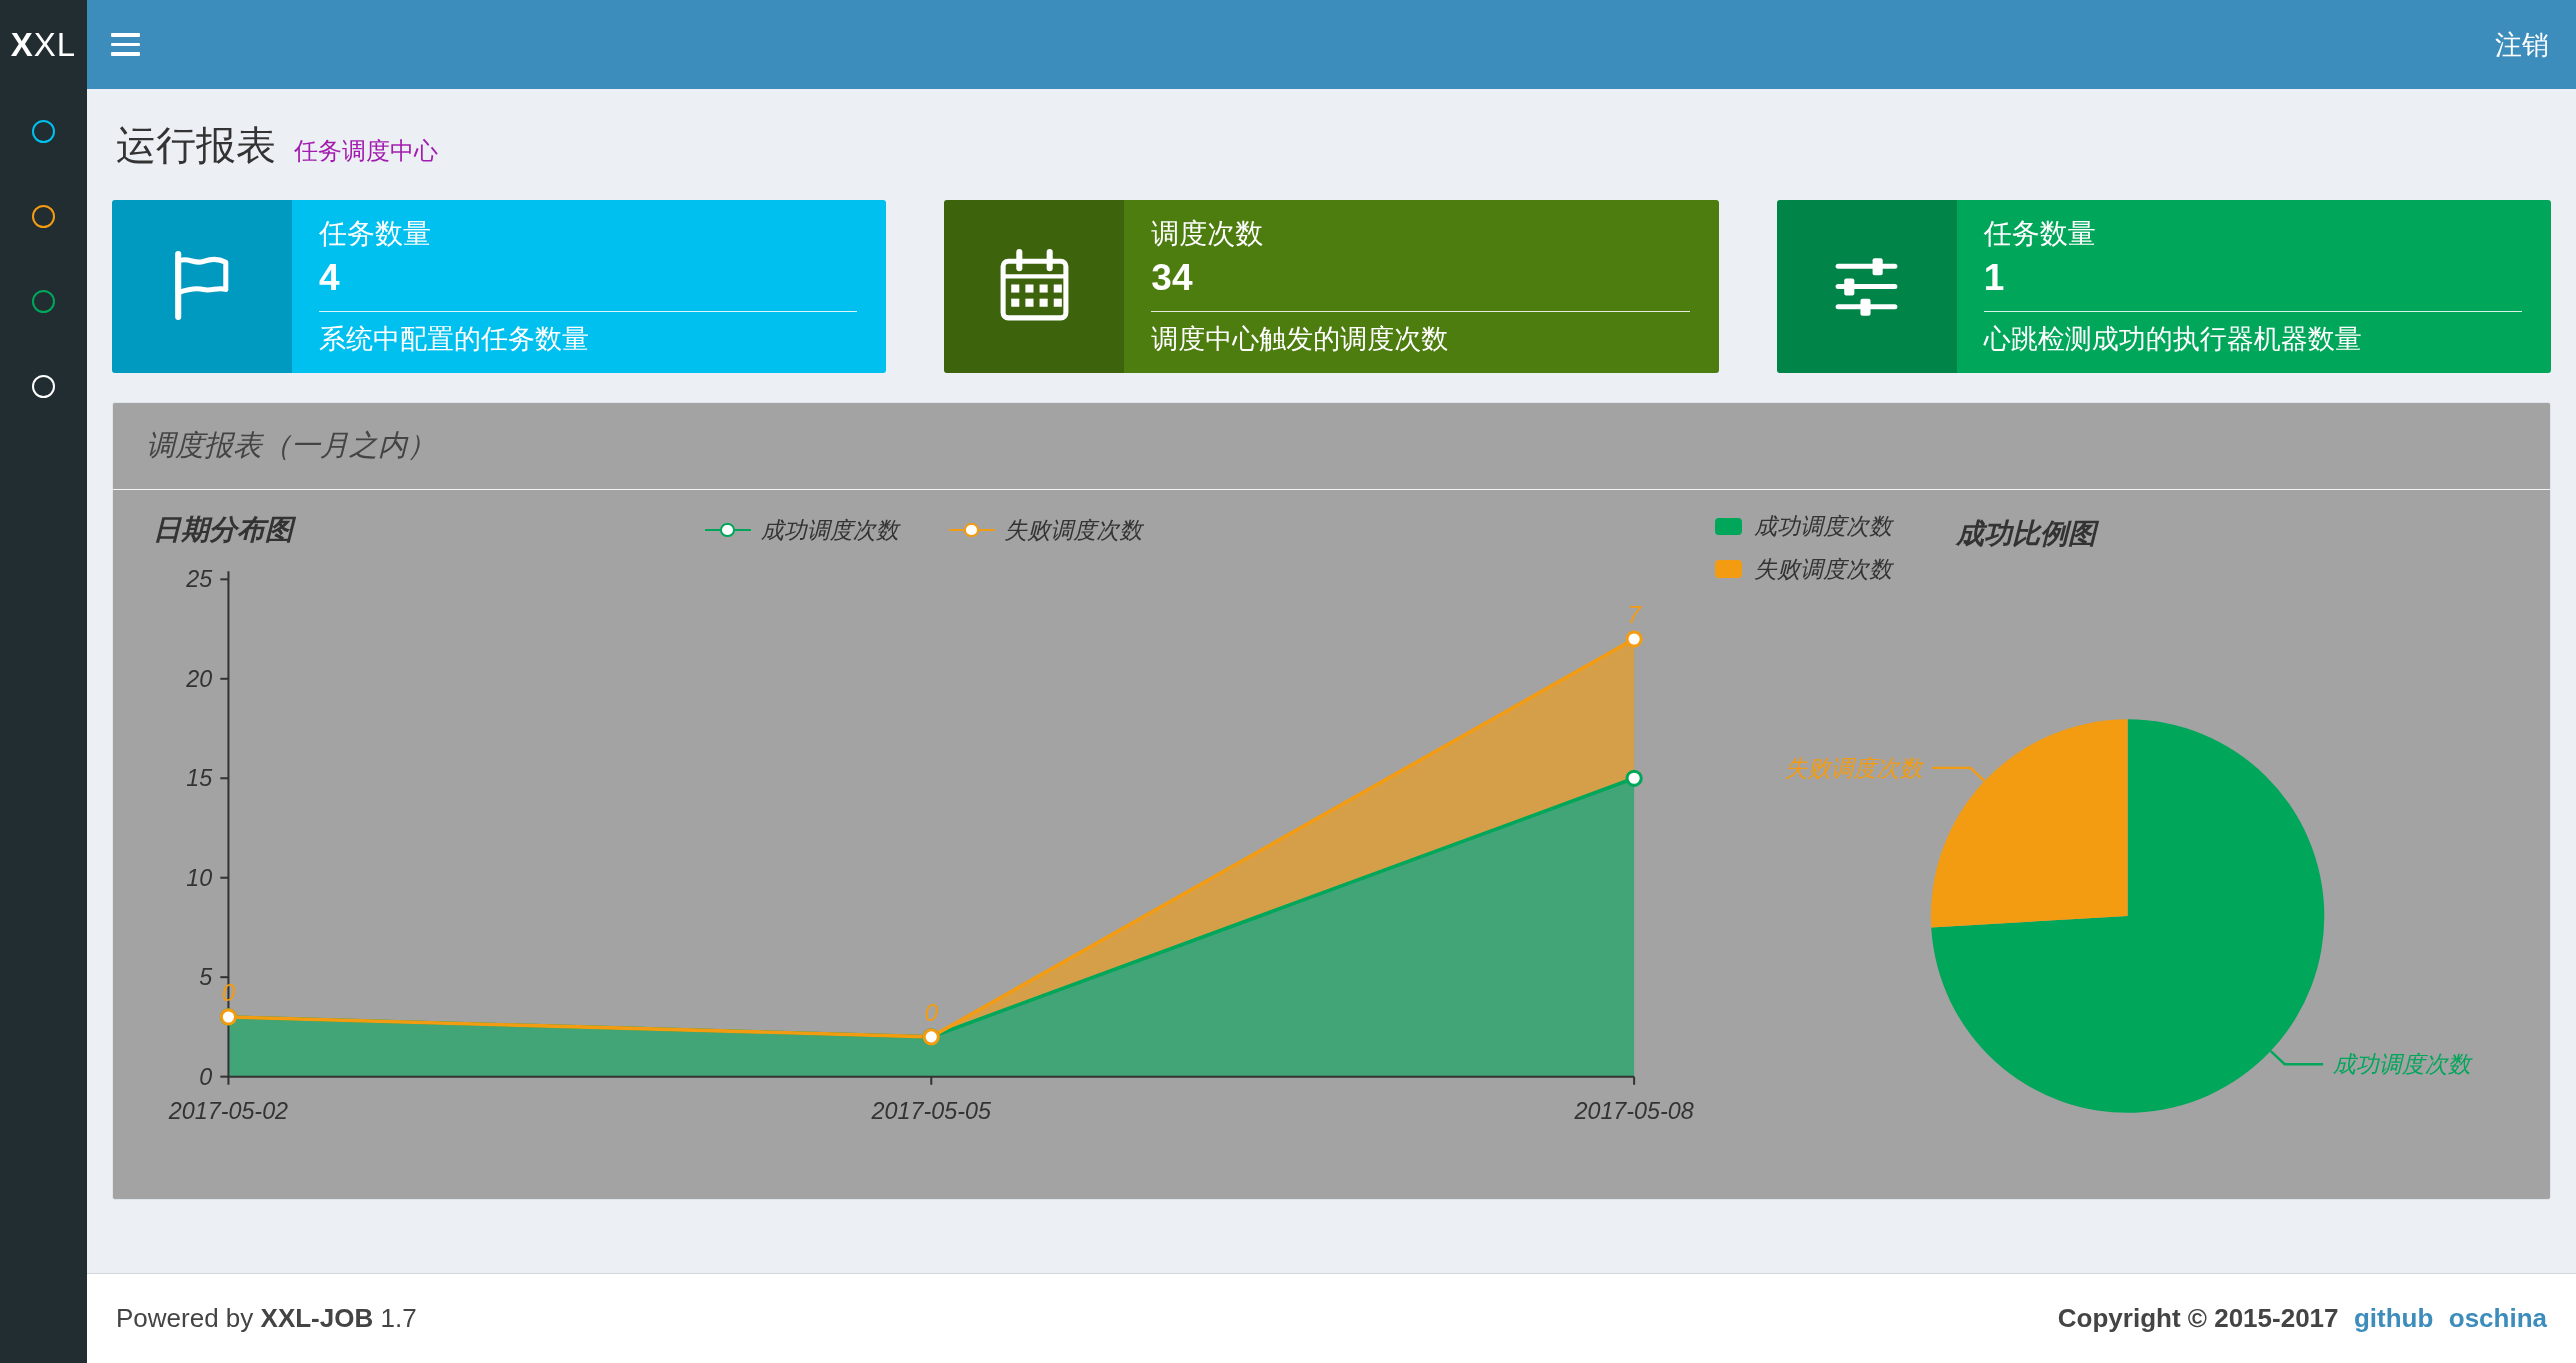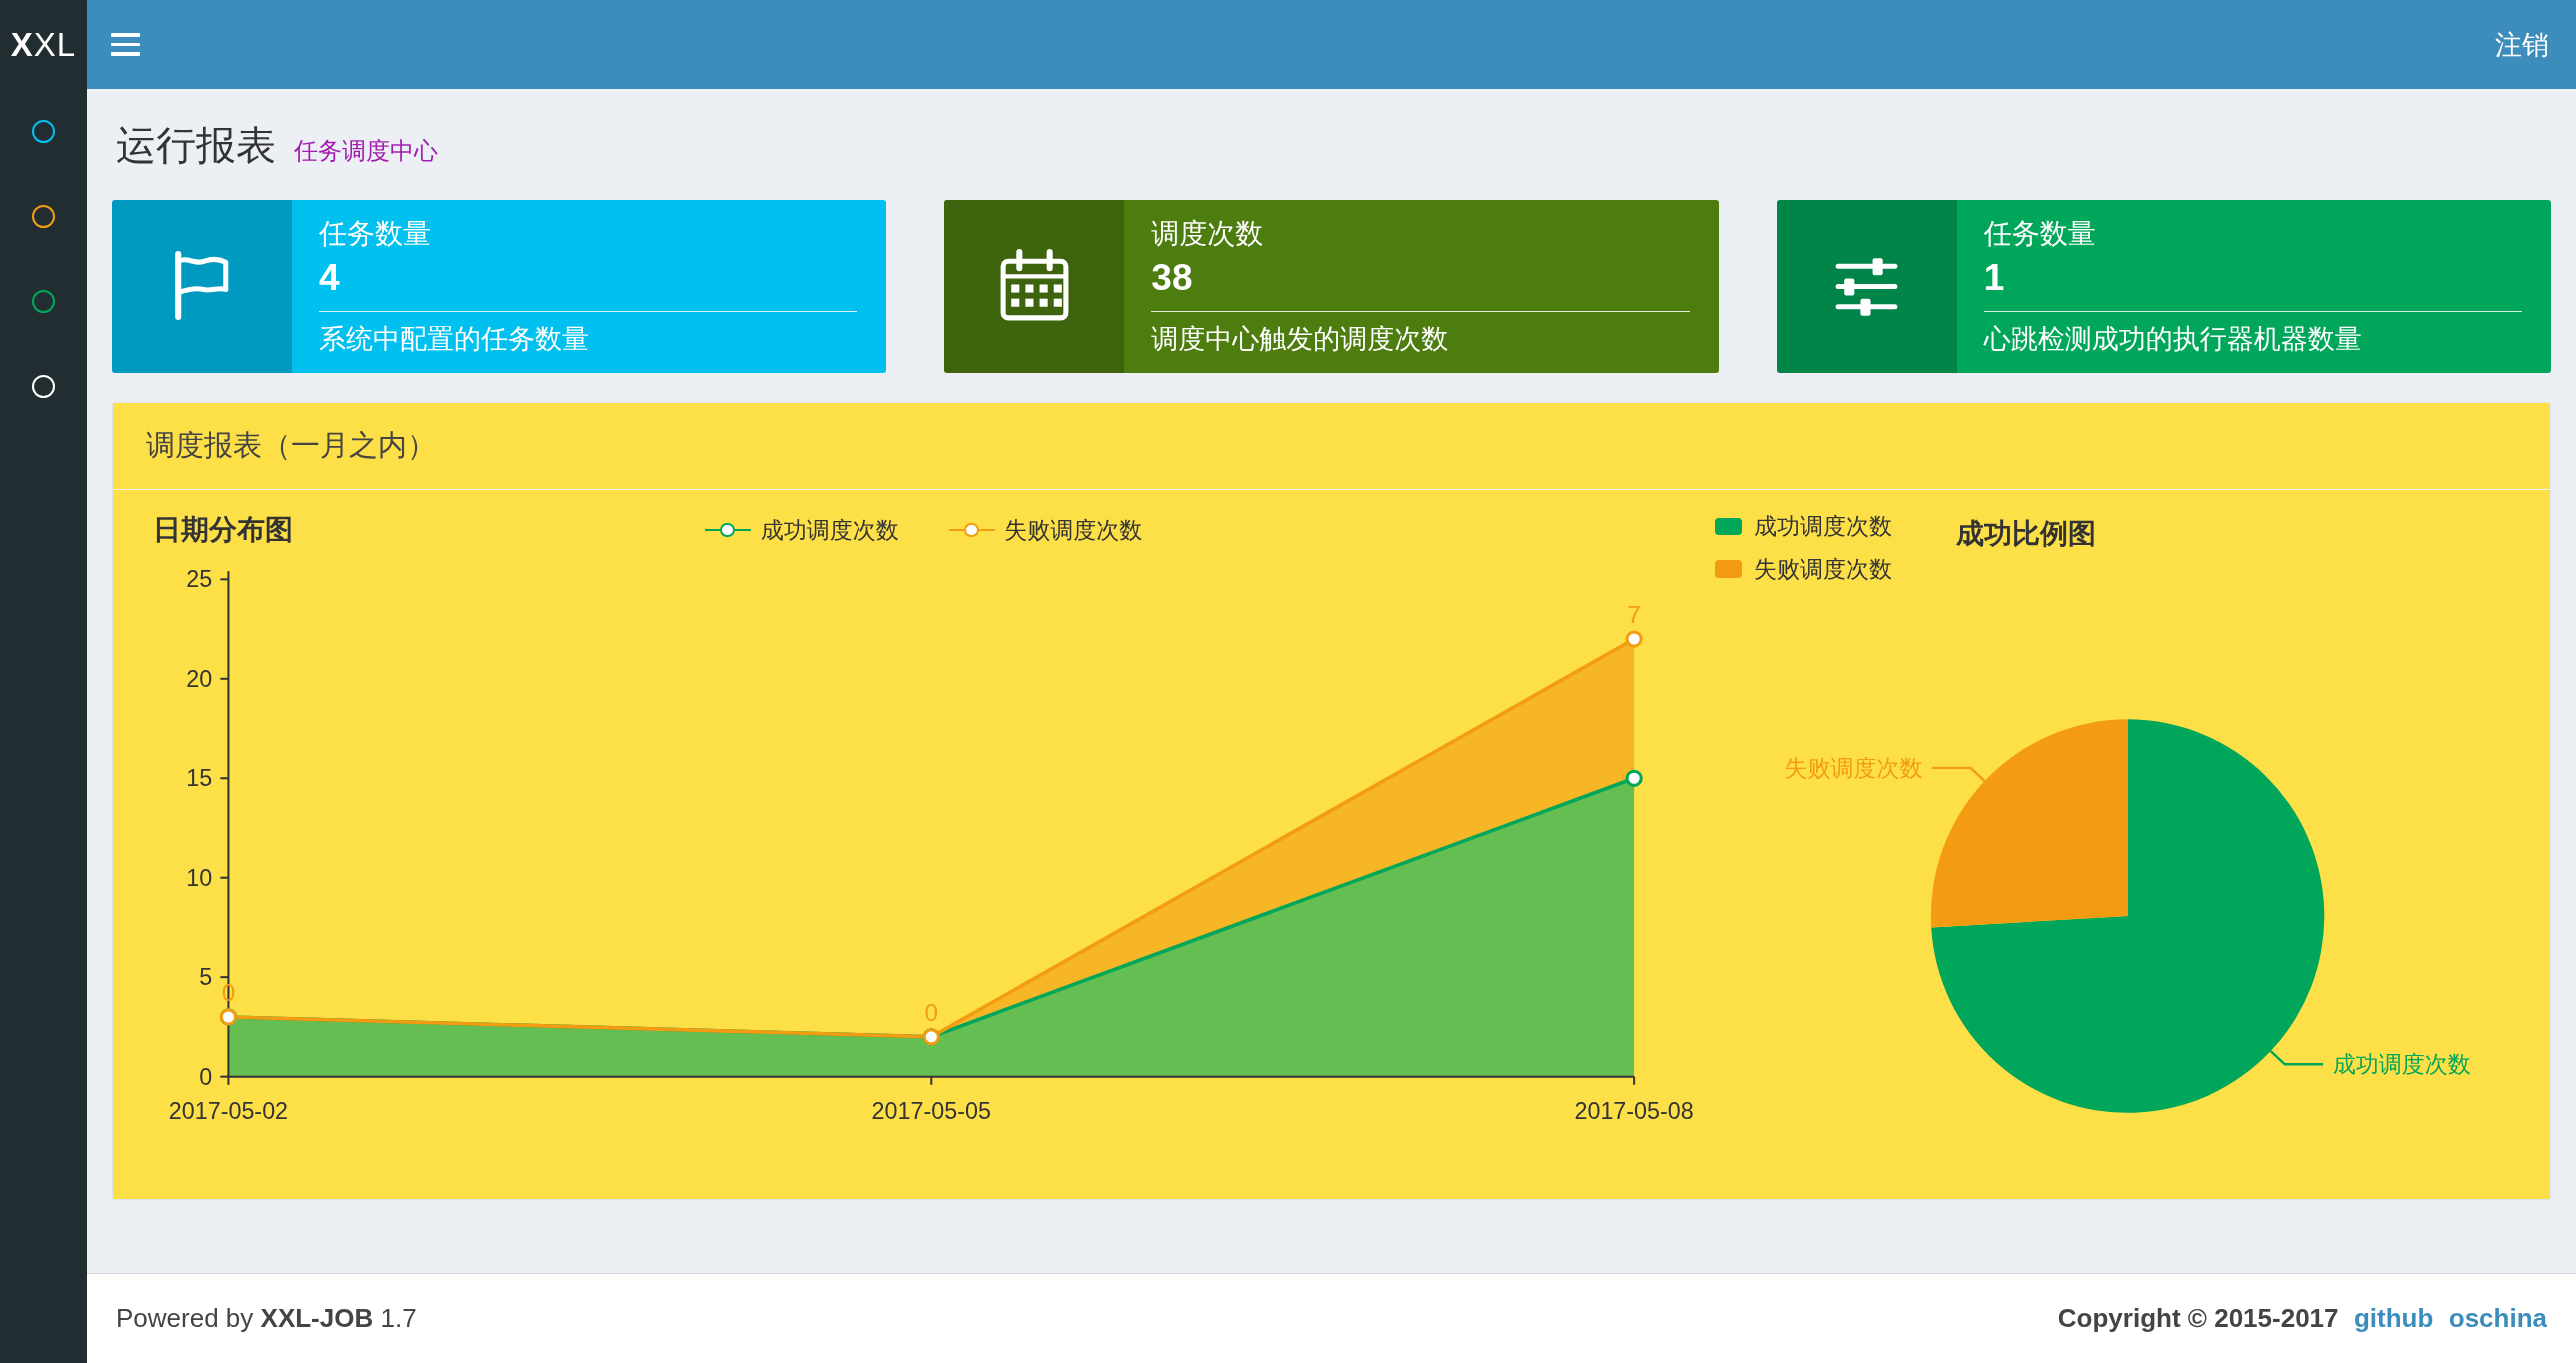--- a/index.html
+++ b/index.html
@@ -25,21 +25,21 @@
 
   .boxes{display:flex;gap:58px;margin:21px 25px 0 25px;}
   .info-box{flex:1;height:173px;display:flex;color:#fff;border-radius:3px;overflow:hidden;}
   .icon-area{width:180px;background:rgba(0,0,0,0.2);display:flex;align-items:center;justify-content:center;flex-shrink:0;}
   .box-content{flex:1;padding:15.4px 29px 0 27px;}
   .box-label{font-size:28px;}
   .box-value{font-size:37px;font-weight:bold;margin-top:3.9px;}
   .box-divider{border:0;border-top:1.9px solid rgba(255,255,255,0.85);margin:11.6px 0 9.6px 0;}
   .box-desc{font-size:27px;}
 
-  .panel{margin:29px 25px 0 25px;height:798px;background:#fde047;border:1px solid #dde4ea;border-radius:2.9px;box-sizing:border-box;}
+  .panel{margin:29px 25px 0 25px;height:798px;background:#a3a3a3;border:1px solid #dde4ea;border-radius:2.9px;box-sizing:border-box;font-style:italic;}
   .panel-header{padding:23px 33px;font-size:29px;color:#444;border-bottom:1px solid #f4f4f4;}
   .panel-body{display:flex;padding:11.6px 19px 0 19px;}
   .dist-section{width:66%;}
   .chart-top{position:relative;height:56px;}
   .chart-title{position:absolute;left:21px;top:9.6px;font-size:28px;font-weight:bold;color:#333;}
   .legend{display:flex;justify-content:center;gap:50px;padding-top:13.5px;}
   .legend-item{display:flex;align-items:center;gap:9.6px;cursor:pointer;}
   .lg-glyph{width:46px;height:21px;position:relative;}
   .lg-glyph::before{content:"";position:absolute;left:0;right:0;top:8.7px;border-top:2.9px solid var(--c,#999);}
   .lg-glyph::after{content:"";position:absolute;left:15.4px;top:2.9px;width:10.6px;height:10.6px;background:#fff;border:2.9px solid var(--c,#999);border-radius:50%;}
@@ -129,21 +129,21 @@
               <rect x="45" y="38" width="8" height="8" fill="#fff"></rect>
               <rect x="59" y="38" width="8" height="8" fill="#fff"></rect>
             <rect x="17" y="52" width="8" height="8" fill="#fff"></rect>
               <rect x="31" y="52" width="8" height="8" fill="#fff"></rect>
               <rect x="45" y="52" width="8" height="8" fill="#fff"></rect>
               <rect x="59" y="52" width="8" height="8" fill="#fff"></rect>
           </svg>
         </div>
         <div class="box-content">
           <div class="box-label">调度次数</div>
-          <div class="box-value">38</div>
+          <div class="box-value">34</div>
           <hr class="box-divider">
           <div class="box-desc">调度中心触发的调度次数</div>
         </div>
       </div>
 
       <div class="info-box" style="background: rgb(0, 166, 90);">
         <div class="icon-area">
           <svg width="81" height="81" viewBox="0 0 80 80">
             <line x1="12" y1="20" x2="68" y2="20" stroke="#fff" stroke-width="5" stroke-linecap="round"></line>
             <rect x="46" y="12" width="10" height="17" rx="2" fill="#fff"></rect>

